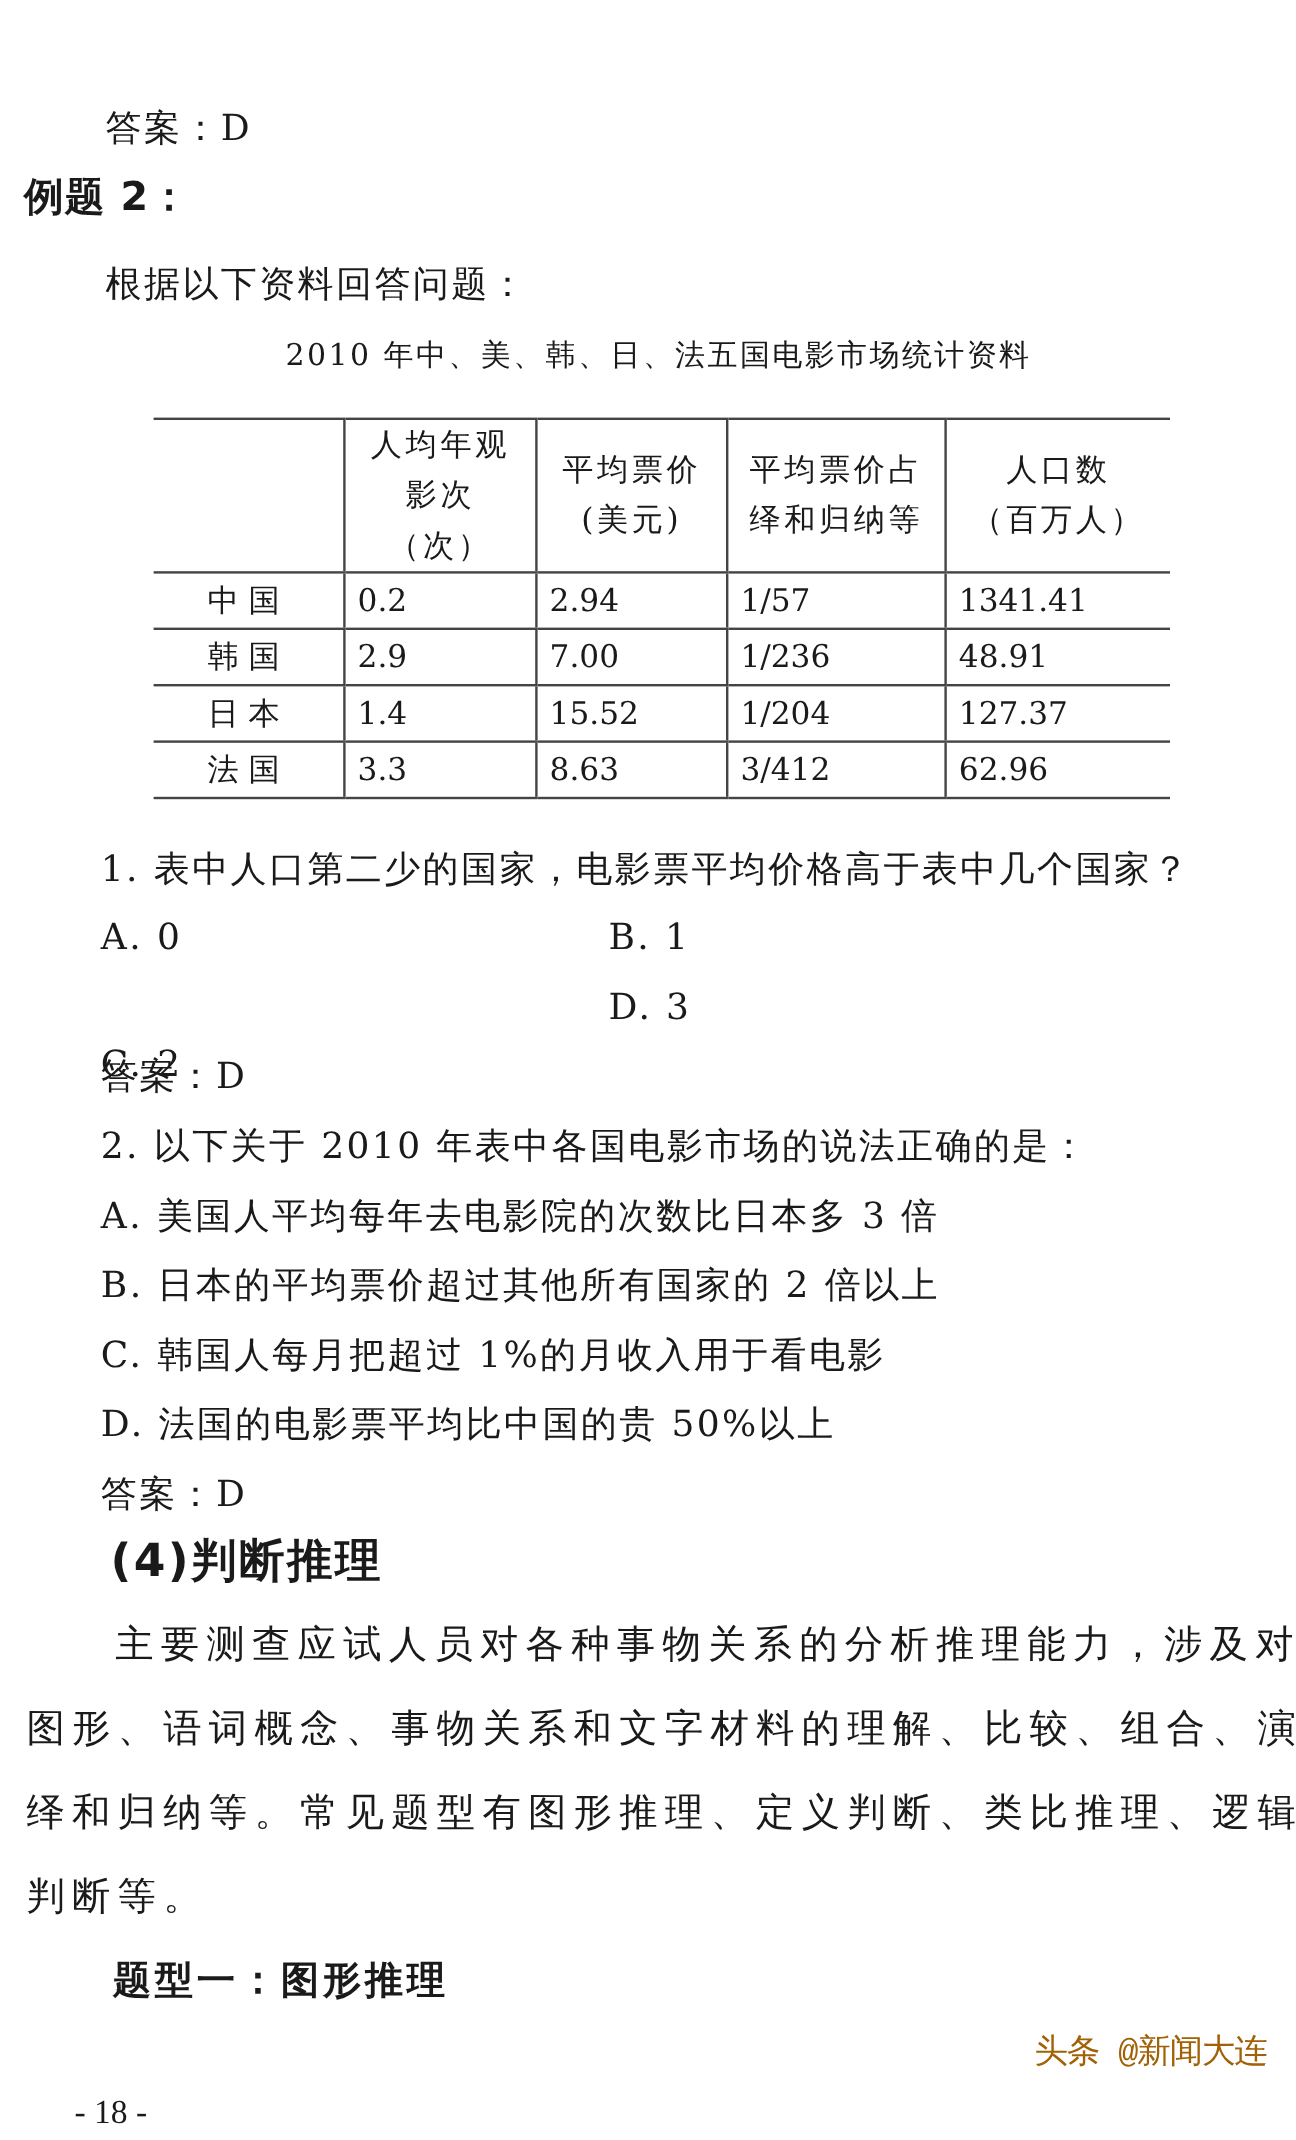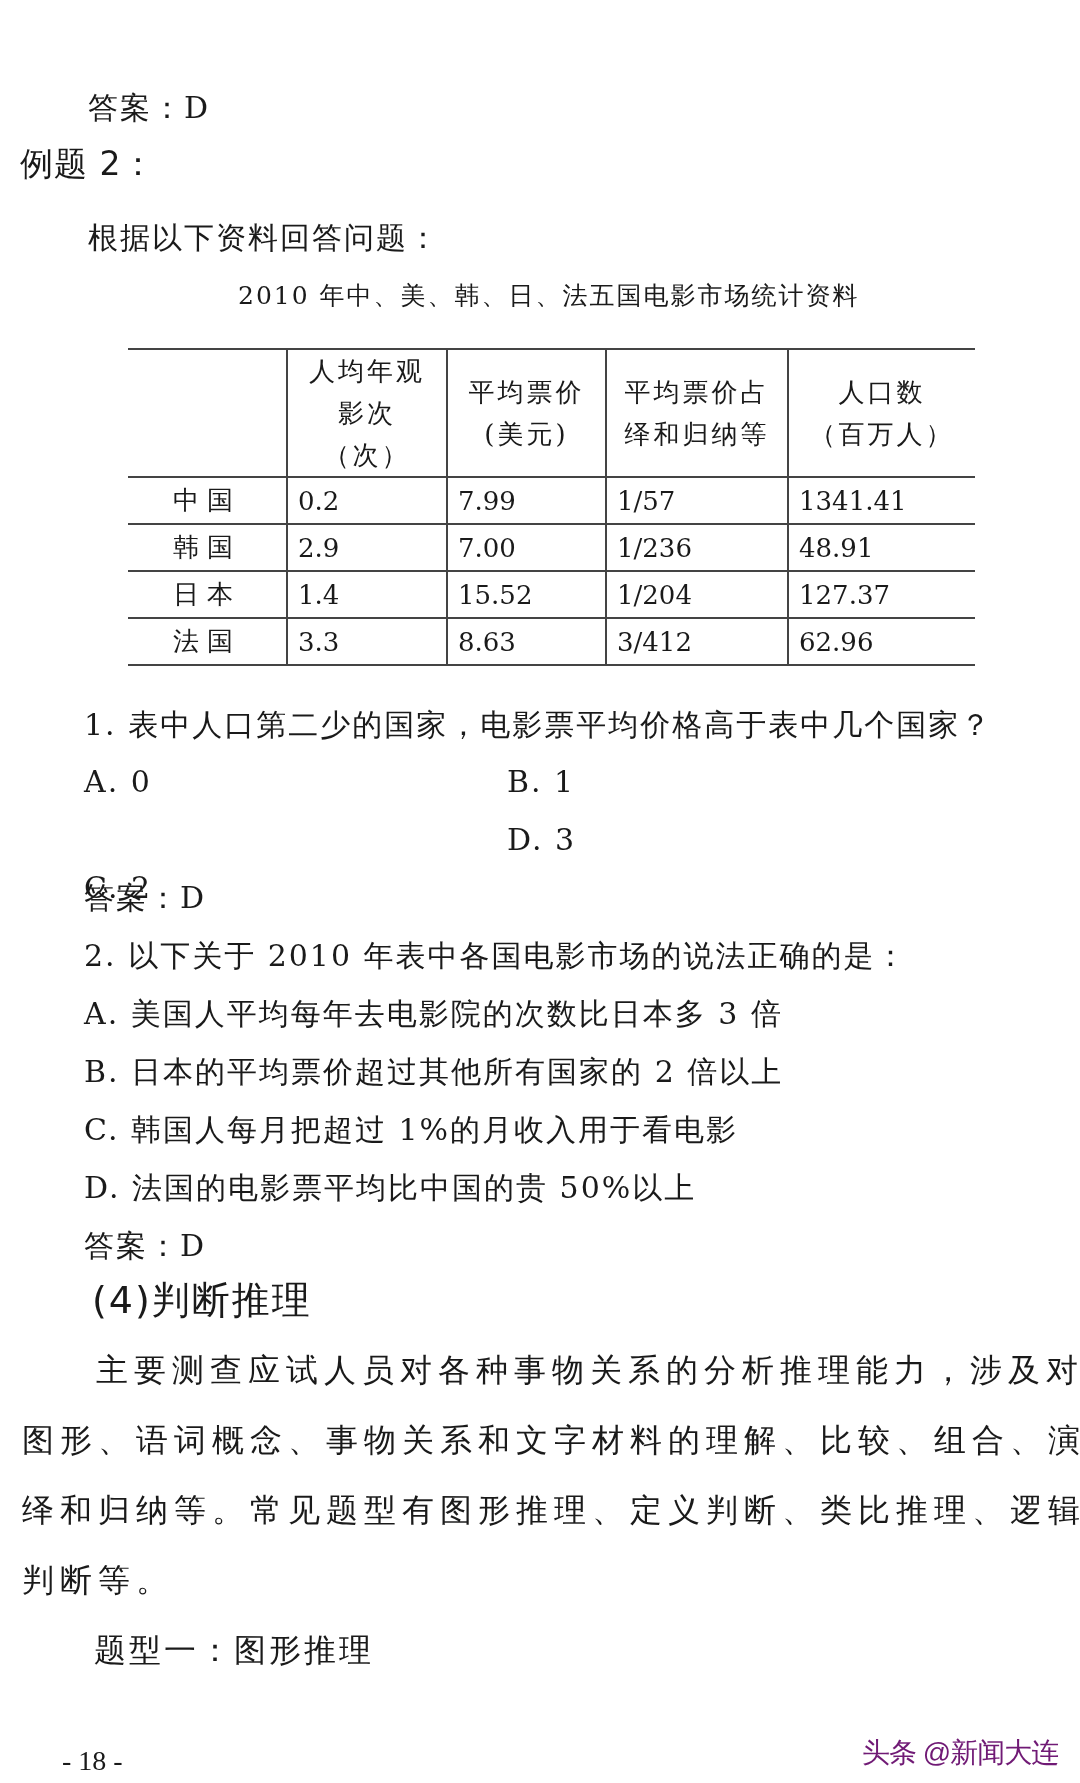--- a/index.html
+++ b/index.html
@@ -2,38 +2,38 @@
 <html><head>
 <meta charset="utf-8">
 <style>
   html, body { margin: 0; padding: 0; background: #ffffff; }
   body {
     width: 1080px; height: 1783px; position: relative; overflow: hidden;
     font-family: "DejaVu Serif", "Liberation Serif", serif;
     color: #1a1a1a;
   }
   .line { position: absolute; white-space: nowrap; font-size: 30px; line-height: 40px; letter-spacing: 2px; }
-  .bold { font-weight: normal; font-family: "DejaVu Sans", "Liberation Sans", sans-serif; }
+  .bold { font-weight: bold; font-family: "DejaVu Sans", "Liberation Sans", sans-serif; }
   .ex-title { font-size: 33px; letter-spacing: 1px; }
   .caption { font-size: 25px; letter-spacing: 2px; }
   .para { font-size: 32px; letter-spacing: 6px; }
   table.stats {
     position: absolute; left: 128px; top: 348px; width: 847px;
     border-collapse: collapse; font-size: 26px;
   }
   table.stats td, table.stats th {
     border-top: 2px solid #444; border-bottom: 2px solid #444;
     font-weight: normal; padding: 0 10px; height: 45px;
   }
   table.stats th { height: 90px; line-height: 42px; letter-spacing: 3px; text-align: center; }
   table.stats td + td, table.stats th + th { border-left: 2px solid #444; }
   table.stats td.num { padding-right: 28px; }
   table.stats td.country { text-align: center; letter-spacing: 8px; margin-top: 40px; }
   .footer-page { position: absolute; left: 62px; top: 1745px; font-size: 28px; font-family: "Liberation Serif", serif; }
-  .watermark { position: absolute; left: 862px; top: 1734px; font-size: 28px; font-family: Liberation Sans, sans-serif; color: #701a75; letter-spacing: -1px; }
+  .watermark { position: absolute; left: 862px; top: 1690px; font-size: 28px; font-family: Liberation Mono, monospace; color: #a16207; letter-spacing: -1px; }
 </style>
 </head>
 <body>
 
 <div>
 
   <div class="line" style="left:88px; top:88px;">答案：D</div>
 
   <div class="line bold ex-title" style="left:20px; top:144px;">例题 2：</div>
 
@@ -55,21 +55,21 @@
         <th><span>人均年观</span><br><span>影次（次）</span></th>
         <th><span>平均票价</span><br><span>(美元)</span></th>
         <th><span>平均票价占</span><br><span>绎和归纳等</span></th>
         <th><span>人口数</span><br><span>（百万人）</span></th>
       </tr>
     </thead>
     <tbody>
       <tr>
         <td class="country">中国</td>
         <td class="num">0.2</td>
-        <td class="num">7.99</td>
+        <td class="num">2.94</td>
         <td class="num">1/57</td>
         <td class="num">1341.41</td>
       </tr>
       <tr>
         <td class="country">韩国</td>
         <td class="num">2.9</td>
         <td class="num">7.00</td>
         <td class="num">1/236</td>
         <td class="num">48.91</td>
       </tr>

